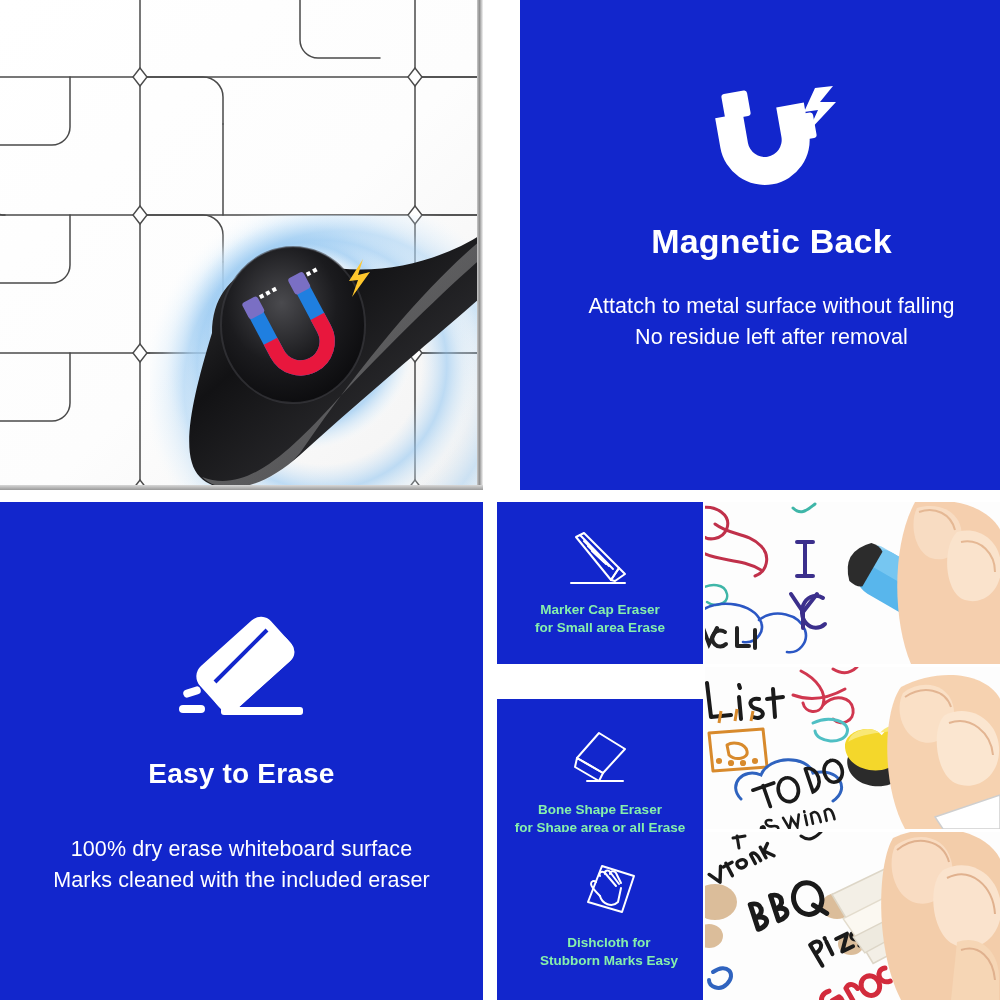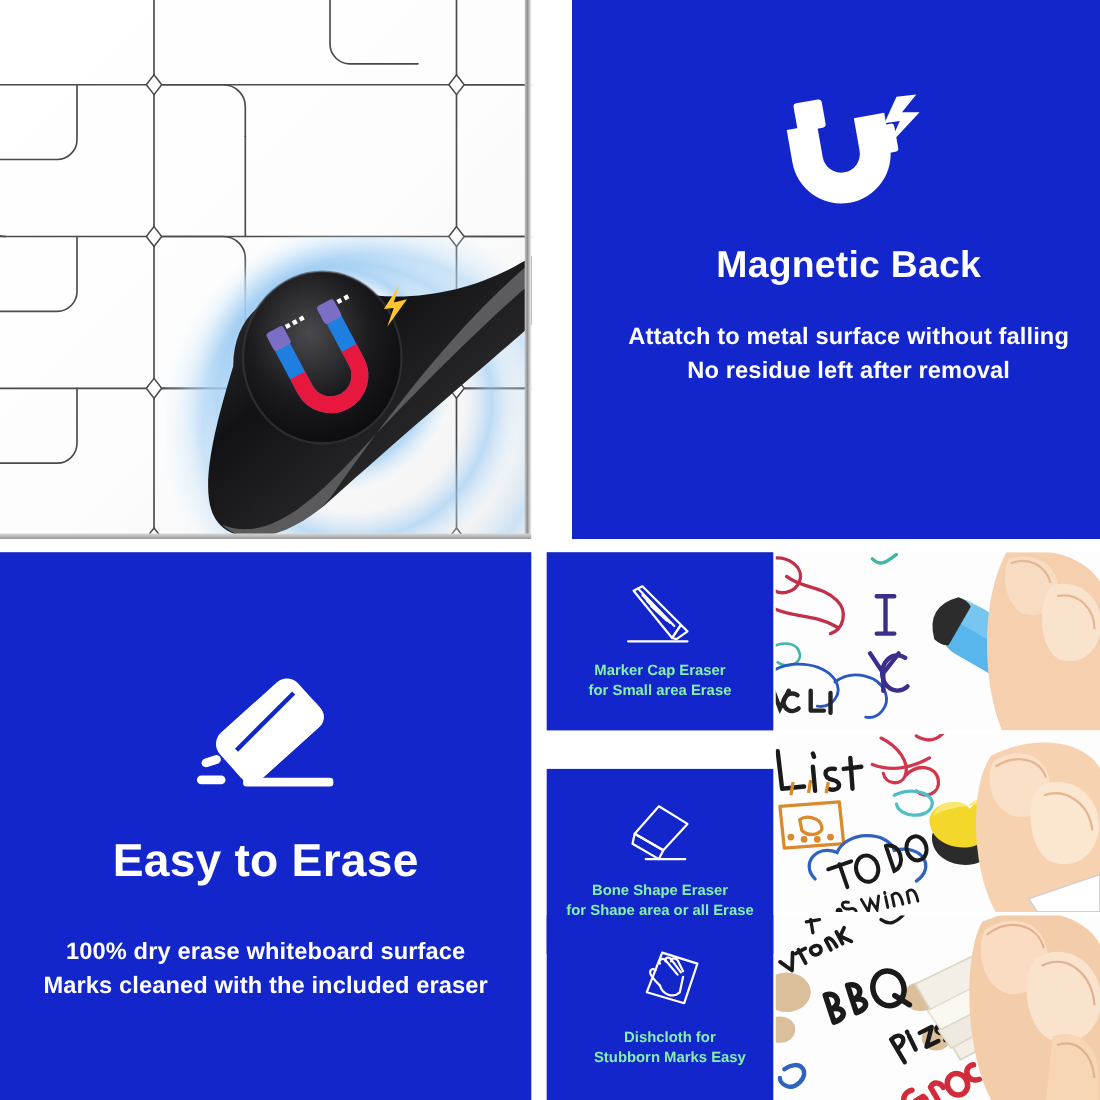--- a/index.html
+++ b/index.html
@@ -39,24 +39,24 @@
        background:#1226CC; }
 
   .feature { position:absolute; inset:0; display:flex; flex-direction:column;
        align-items:center; justify-content:flex-start; color:#fff; text-align:center; }
   #panel-magnetic .feature { padding-top:76px; }
   #panel-erase .feature   { padding-top:110px; }
 
   .feature-icon { display:block; }
   .feature-title { font-weight:bold; letter-spacing:.2px; }
   #panel-magnetic .feature-title { font-size:34px; margin-top:26px; }
-  #panel-erase   .feature-title { font-size:42px; margin-top:26px;text-align:center; }
+  #panel-erase   .feature-title { font-size:28px; margin-top:26px;text-align:center; }
 
   .feature-sub { font-size:21.5px; line-height:1.42; margin-top:30px;
-       font-weight:700; letter-spacing:.1px;text-align:center; }
+       font-weight:400; letter-spacing:.1px;text-align:center; }
   #panel-erase .feature-sub { margin-top:44px; }
   .feature-sub div { white-space:nowrap; }
 
   
   .card { position:absolute; left:497px; width:206px; background:#1226CC;
      color:#86efac; display:flex; flex-direction:column; align-items:center;
      justify-content:center; text-align:center; }
   #card-0 { top:502px; height:162px; }
   #card-1 { top:699px; height:168px; }
   #card-2 { top:832px; height:168px;padding-left:18px; }

